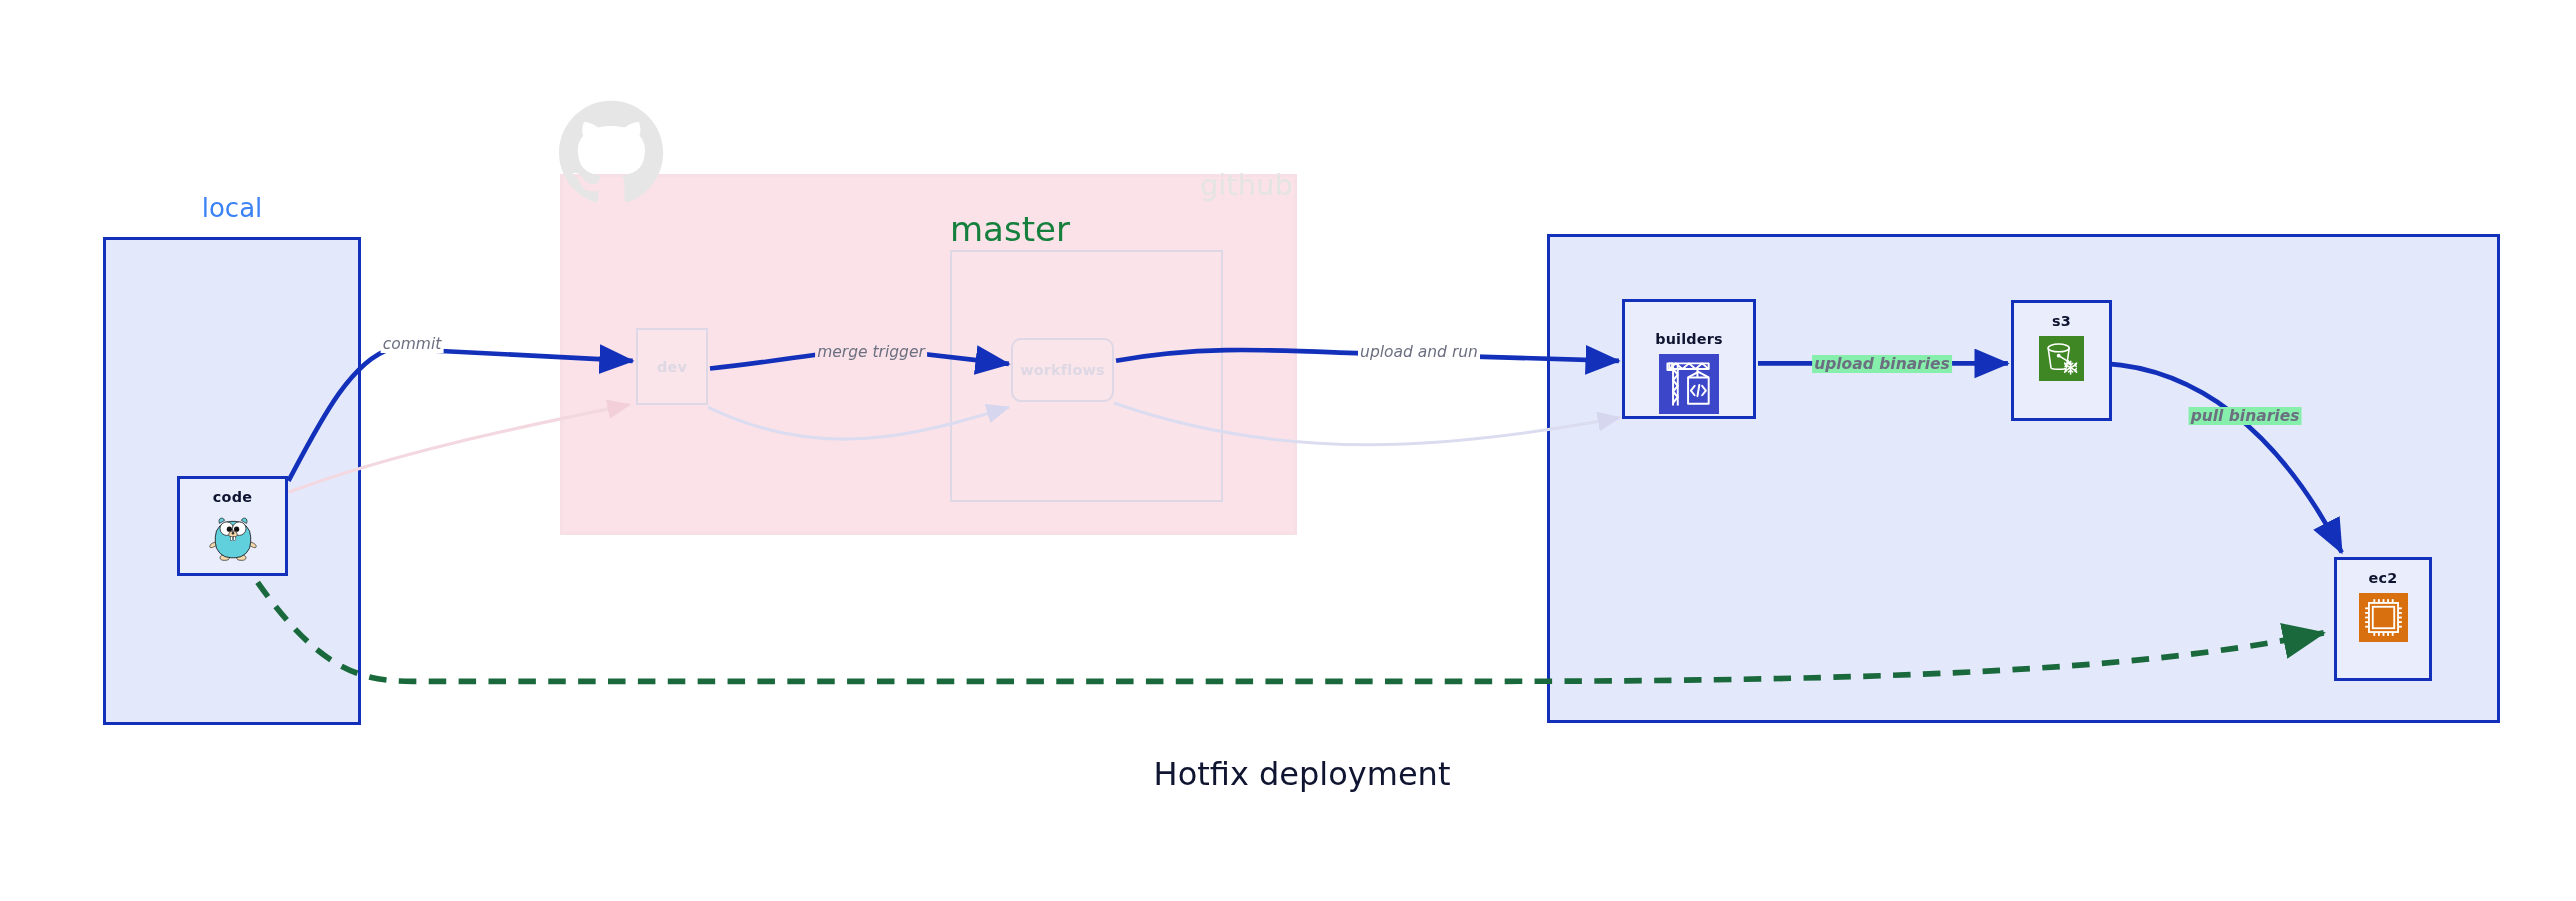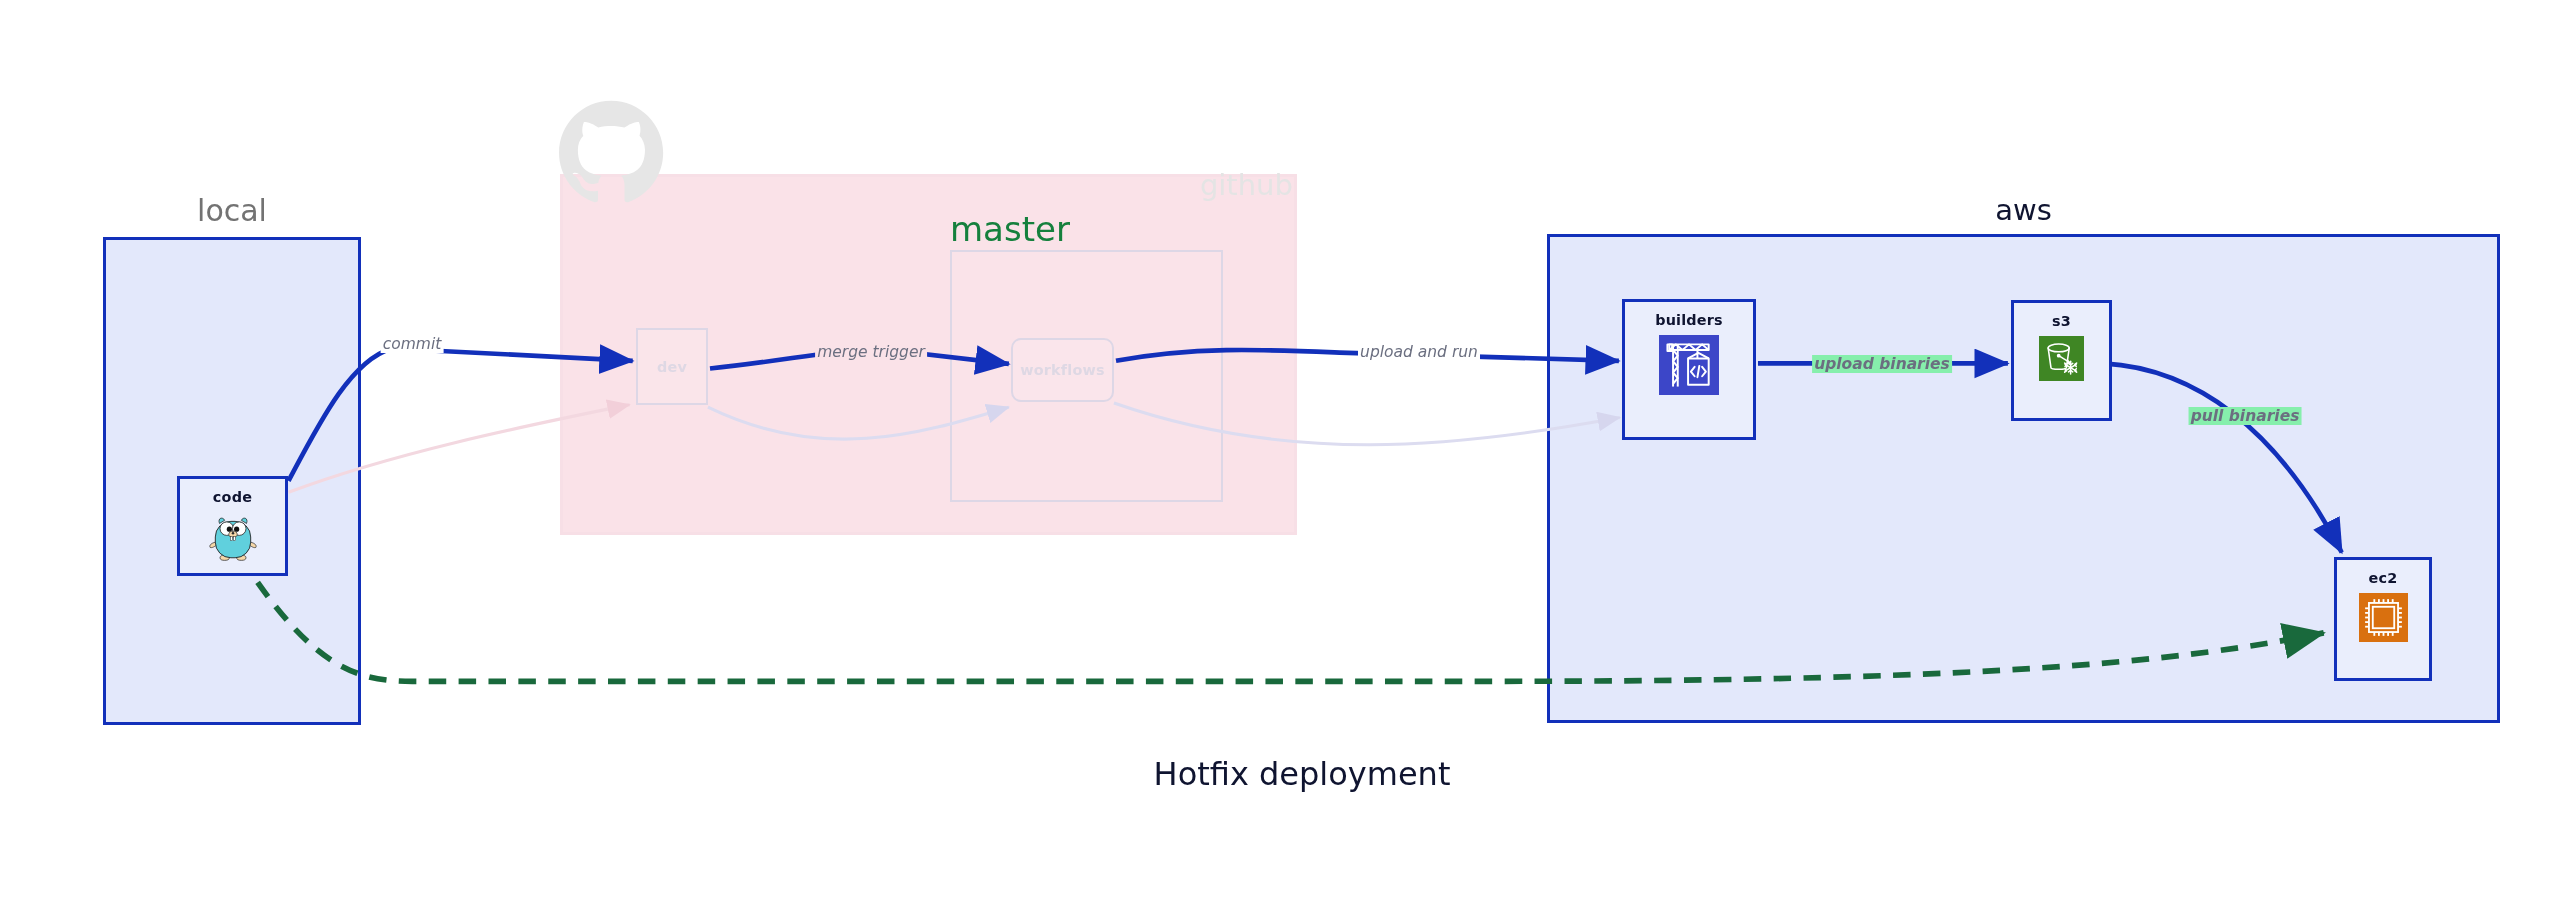--- a/index.html
+++ b/index.html
@@ -30,22 +30,22 @@
   .cluster-local {
     left: 103px; top: 237px;
     width: 258px; height: 488px;
     background: #e3e8fb;
     border: 3.6px solid #1230ba;
   }
   .label-local {
     left: 103px; top: 193px;
     width: 258px;
     text-align: center;
-    font-size: 30px;
-    color: #737373;
+    font-size: 26px;
+    color: #3b82f6;
   }
 
   .cluster-github {
     left: 560px; top: 174px;
     width: 737px; height: 361px;
     background: #fae2e8;
     border: 3.6px solid #f7dfe6;
   }
   .label-github {
     left: 560px; top: 133px;
@@ -111,21 +111,21 @@
     background: rgba(255,255,255,0.10);
     border: 2.1px solid #ddd7e6;
   }
   .node.dim .node-title {
     color: #ded8e4;
   }
 
   .node-code   { left: 177px;  top: 476px;  width: 111px; height: 100px; }
   .node-dev    { left: 636px; top: 328px;  width: 72px; height: 77px; }
   .node-workflows { left: 1011px; top: 338px; width: 103px; height: 64px; }
-  .node-builders  { left: 1622px; top: 299px; width: 134px; height: 141px; }
+  .node-builders  { left: 1622px; top: 299px; width: 134px; height: 120px; justify-content: flex-end; }
   .node-s3        { left: 2011px; top: 300px; width: 101px; height: 121px; }
   .node-ec2       { left: 2334px; top: 557px; width: 98px; height: 124px; }
 
   .node-dev .node-title,
   .node-workflows .node-title { margin-top: 0; }
   .node-dev { justify-content: center; }
   .node-workflows { justify-content: center; border-radius: 10px; }
 
   
   #edges, #glyphs {
@@ -170,21 +170,20 @@
   <div class="cluster cluster-local"></div>
   <div class="cluster-label label-local">local</div>
 
   <div class="cluster cluster-github"></div>
   <div class="cluster-label label-github">github</div>
 
   <div class="cluster cluster-master"></div>
   <div class="cluster-label label-master">master</div>
 
   <div class="cluster cluster-aws"></div>
-  <div class="cluster-label label-aws">aws</div>
 
   <svg id="glyphs" viewBox="0 0 5054 1750">
     <g transform="translate(1085,195) scale(6.2)" fill="#e6e6e6">
       <path d="M16.3,0C7.3,0,0,7.3,0,16.3c0,7.2,4.7,13.3,11.1,15.5c0.8,0.1,1.1-0.4,1.1-0.8c0-0.4,0-1.4,0-2.8
         c-4.5,1-5.5-2.2-5.5-2.2c-0.7-1.9-1.8-2.4-1.8-2.4c-1.5-1,0.1-1,0.1-1c1.6,0.1,2.5,1.7,2.5,1.7c1.5,2.5,3.8,1.8,4.8,1.4
         c0.1-1.1,0.6-1.8,1-2.2c-3.6-0.4-7.4-1.8-7.4-8.1c0-1.8,0.6-3.2,1.7-4.4c-0.2-0.4-0.7-2.1,0.2-4.3c0,0,1.4-0.4,4.5,1.7
         c1.3-0.4,2.7-0.5,4.1-0.5c1.4,0,2.8,0.2,4.1,0.5c3.1-2.1,4.5-1.7,4.5-1.7c0.9,2.2,0.3,3.9,0.2,4.3c1,1.1,1.7,2.6,1.7,4.4
         c0,6.3-3.8,7.7-7.5,8.1c0.6,0.5,1.1,1.5,1.1,3c0,2.2,0,3.9,0,4.5c0,0.4,0.3,0.9,1.1,0.8C27.9,29.6,32.6,23.5,32.6,16.3
         C32.6,7.3,25.3,0,16.3,0z"></path>
     </g>

